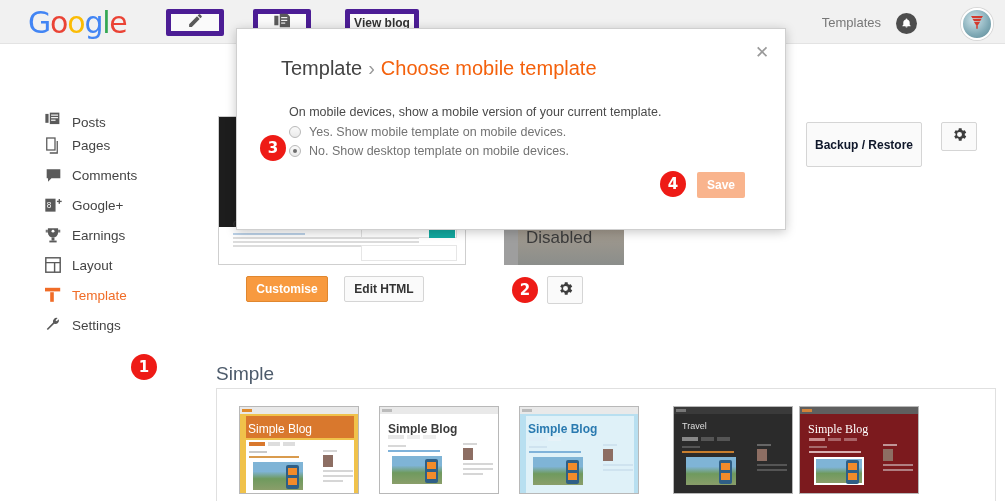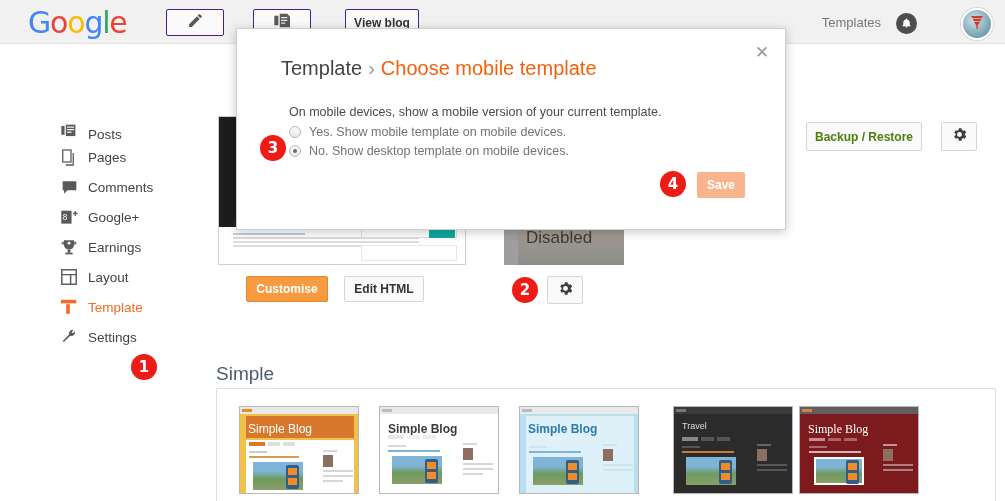--- a/index.html
+++ b/index.html
@@ -25,21 +25,21 @@
     font-size: 30px; letter-spacing: -1.2px; font-weight: 400;
     line-height: 30px;
   }
   .g-logo span { display: inline-block; }
   .gl-b { color: #4285F4; } .gl-r { color: #EA4335; }
   .gl-y { color: #FBBC05; } .gl-g { color: #34A853; }
 
   .tbtn {
     position: absolute; top: 9px; height: 27px;
     background: #fafafa;
-    border: 1px solid #4c1d95;
+    border: 5px solid #4c1d95;
     border-radius: 2px;
     display: flex; align-items: center; justify-content: center;
     color: #444;
   }
   .tbtn-pencil { left: 166px; width: 58px; }
   .tbtn-list   { left: 253px; width: 58px; }
   .tbtn-view   { left: 345px; width: 74px;
                  font-size: 12px; font-weight: bold; color: #333; }
 
   .templates-label {
@@ -67,34 +67,34 @@
   .myblogs {
     position: absolute; left: 44px; top: 80px;
     font-size: 21px; color: #f06c27; font-weight: 400;
   }
   .blogtitle {
     position: absolute; left: 217px; top: 82px;
     font-size: 20px; color: #4d5b6b; white-space: nowrap;
   }
   .backup-btn {
     position: absolute; left: 806px; top: 78px;
-    width: 116px; height: 29px;
+    width: 116px; height: 45px;
     background: #fafafa; border: 1px solid #d5d5d5; border-radius: 2px;
-    font-size: 12px; font-weight: bold; color: #4d7c0f;
+    font-size: 12px; font-weight: bold; color: #0f172a;
     display: flex; align-items: center; justify-content: center;
   }
   .gear-btn-top {
     position: absolute; left: 941px; top: 78px;
     width: 36px; height: 29px;
     background: #fafafa; border: 1px solid #d5d5d5; border-radius: 2px;
     display: flex; align-items: center; justify-content: center;
   }
 
   
-  .sidebar { position: absolute; left: 0; top: 116px; width: 200px; height: 385px; background: #fff; margin-left: 16px; }
+  .sidebar { position: absolute; left: 0; top: 104px; width: 200px; height: 385px; background: #fff; }
   .side-item {
     position: relative; height: 30px;
     display: flex; align-items: center;
     padding-left: 44px;
     font-size: 13.5px; color: #444;
   }
   .side-item .si-icon {
     position: absolute; left: 44px; top: 50%; transform: translateY(-50%);
     width: 18px; height: 18px; display: flex; align-items: center; justify-content: center;
     color: #5a5a5a;

